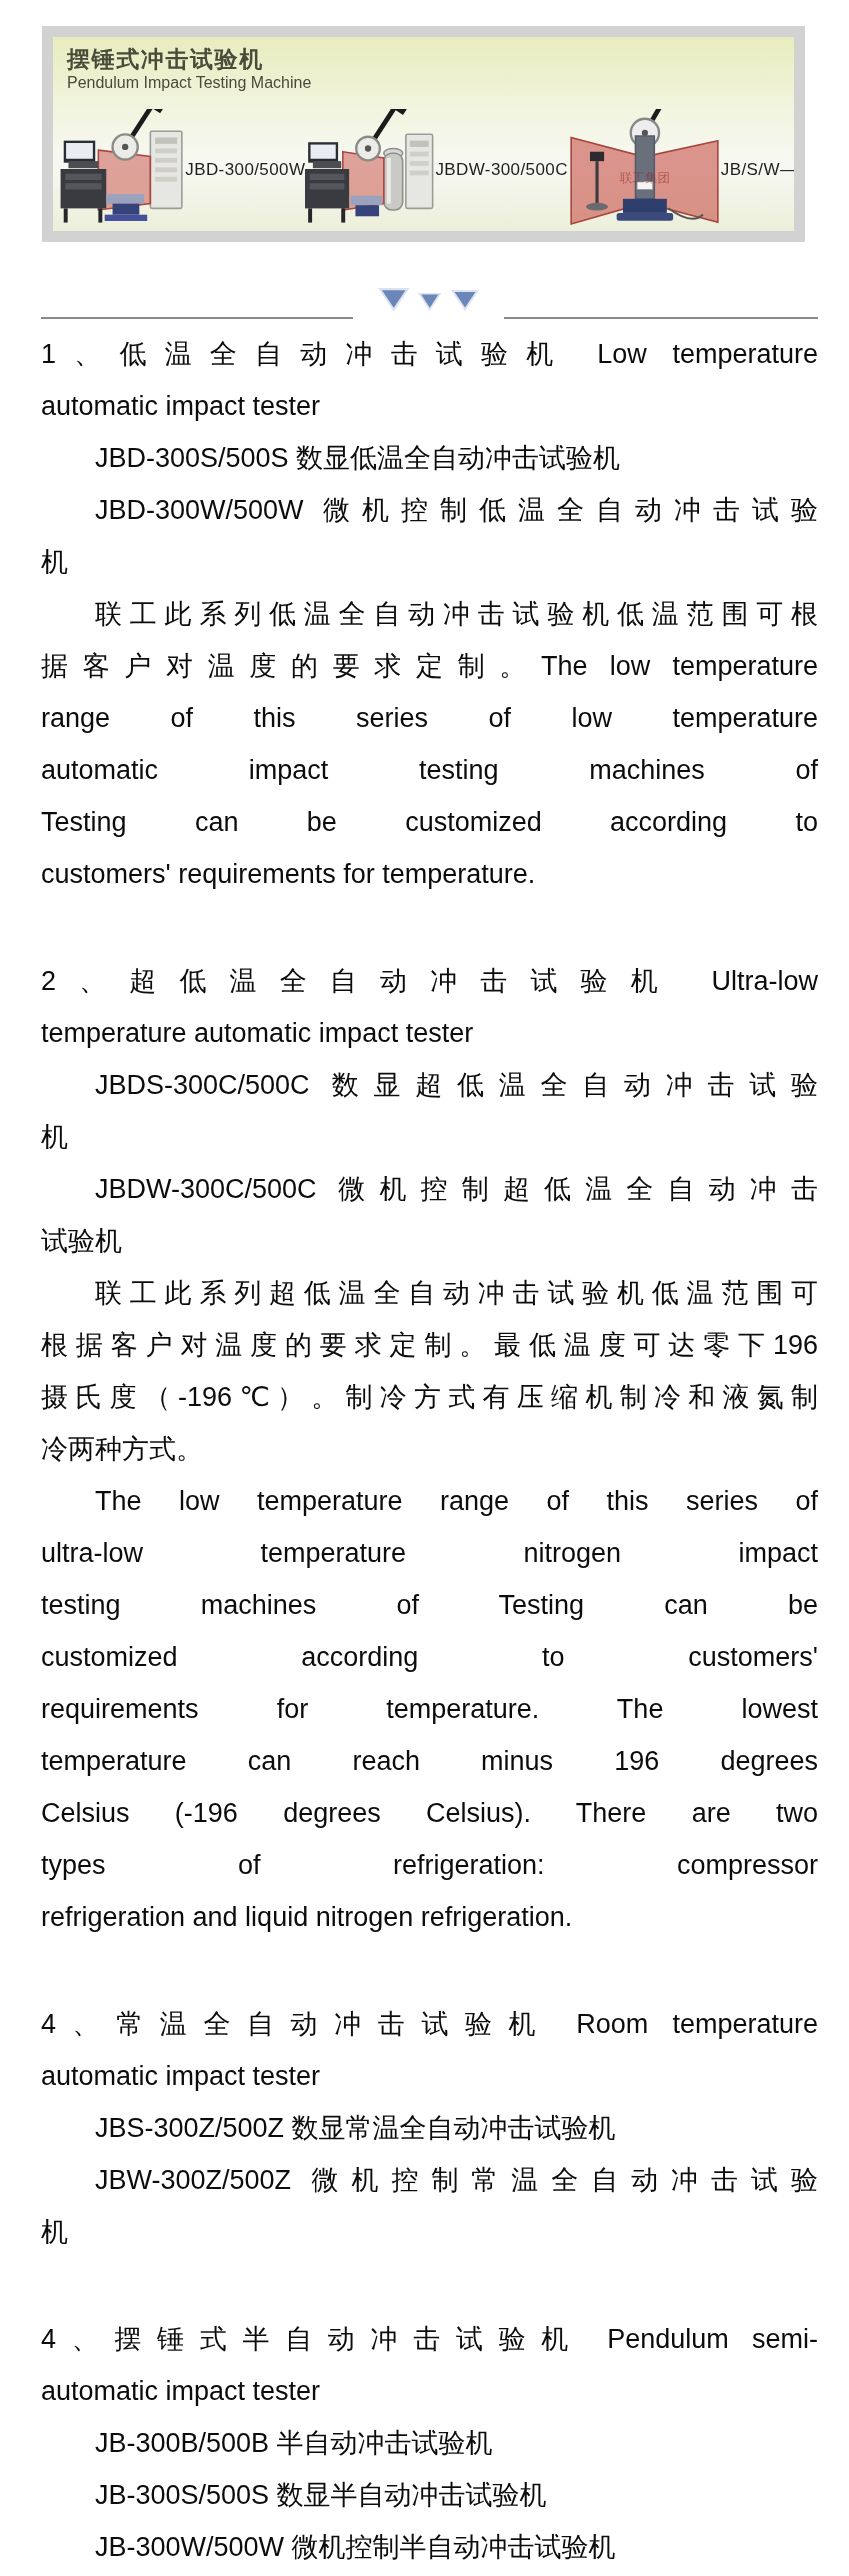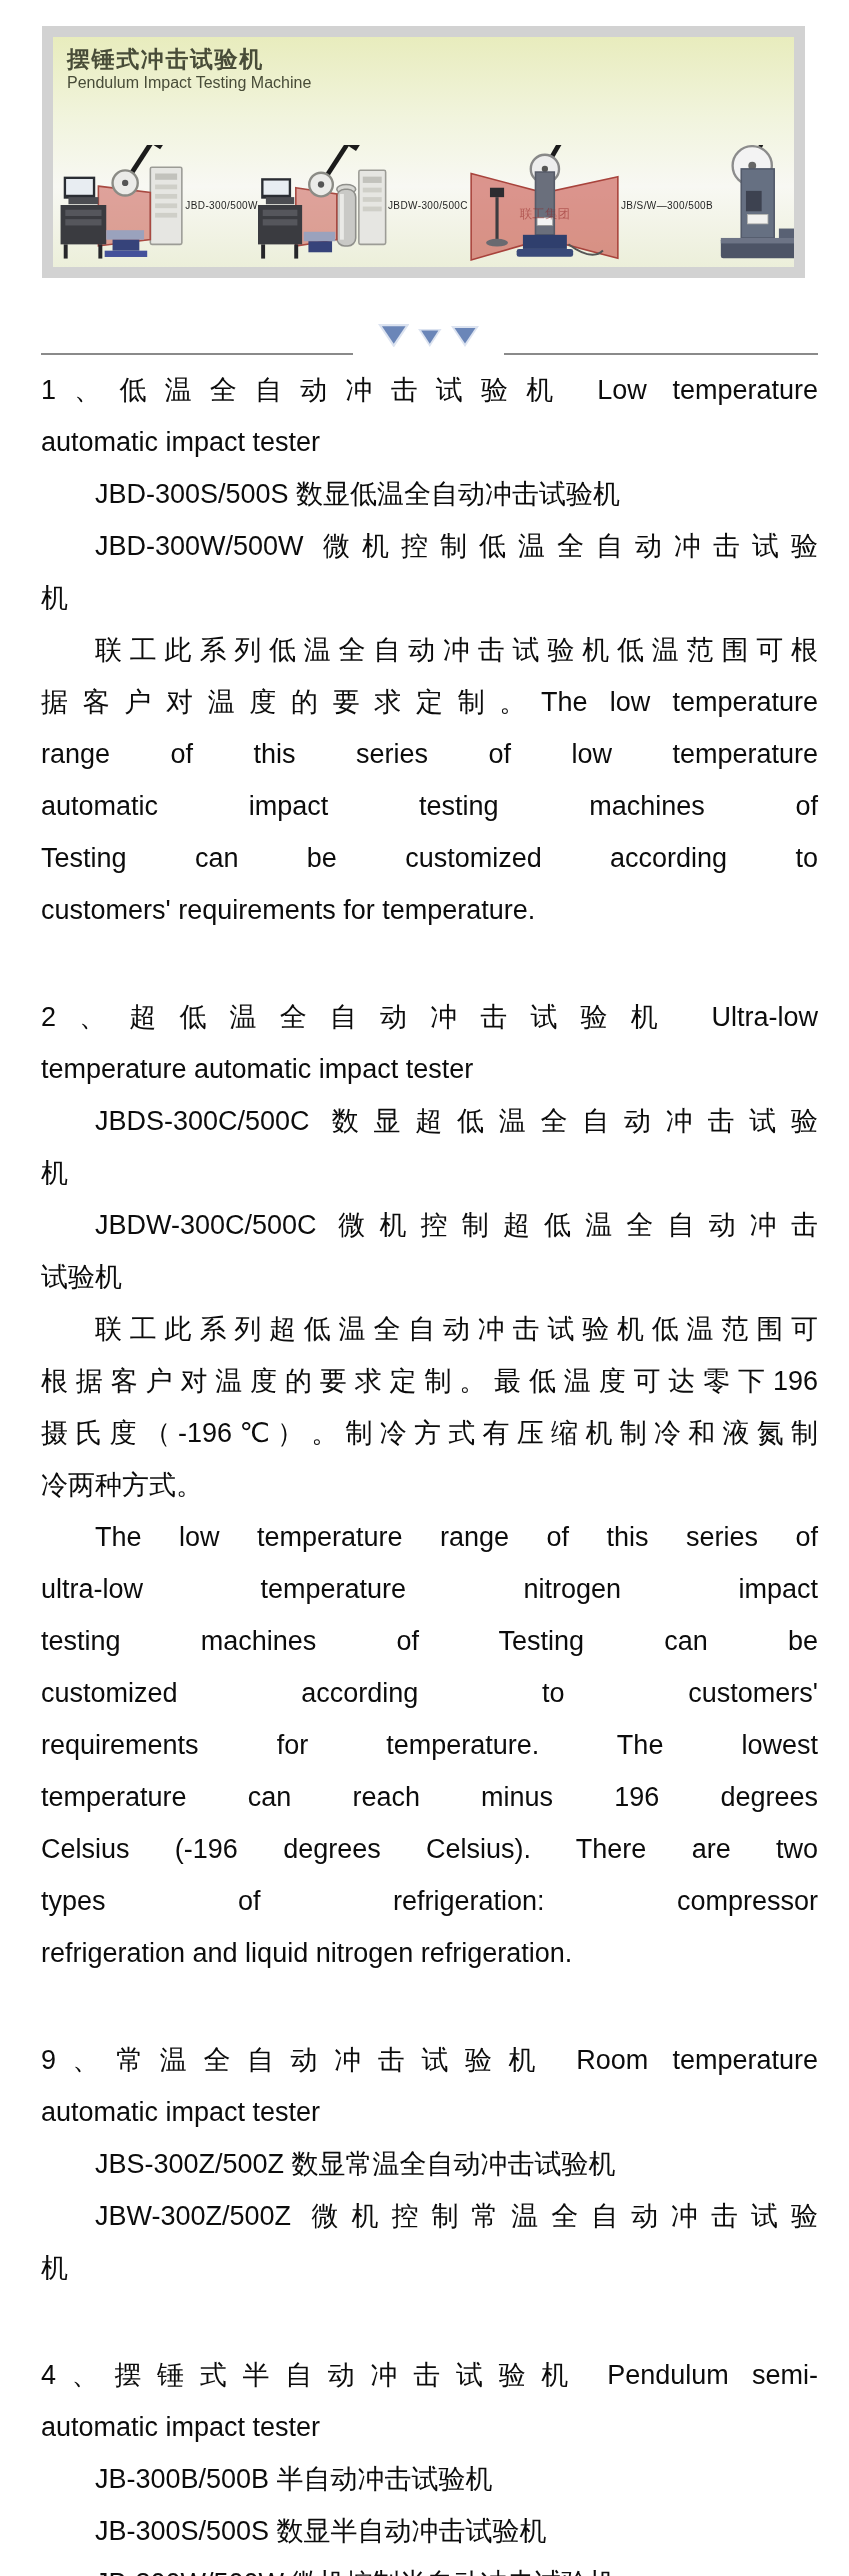--- a/index.html
+++ b/index.html
@@ -1,30 +1,30 @@
 <!DOCTYPE html>
 <html style="font-size:12.6px"><head>
 <meta charset="utf-8">
 <style>
   html,body{margin:0;padding:0;background:#ffffff;}
   body{width:849px;min-height:2576px;font-family:"Liberation Sans","DejaVu Sans",sans-serif;color:#0c0c0c;}
 
   
-  .banner-frame{box-sizing:border-box;margin:26px 0 0 42px;width:763px;height:252px;
+  .banner-frame{box-sizing:border-box;margin:26px 0 0 42px;width:763px;height:216px;
     background:#d2d2d2;padding:11px;}
   .banner-inner{position:relative;width:100%;height:100%;overflow:hidden;
     background:linear-gradient(180deg,#e8ecbd 0%,#f1f4dd 35%,#f8f8f3 65%,#ecefda 100%);}
   .banner-titles{position:absolute;top:7.9px;left:14px;color:#484c38;line-height:1.22;}
   .title-zh{font-size:23px;font-weight:700;letter-spacing:1.6px;}
   .title-en{font-size:16px;font-weight:400;}
   .machines{position:absolute;left:0;right:0;bottom:1.6px;display:flex;
     justify-content:space-between;align-items:flex-end;padding:0 6.3px;}
   .machine{display:flex;flex-direction:row;align-items:center;}
   .machine svg{display:block;}
-  .machine-label{font-size:10px;color:#1f1f1f;margin-top:0.8px;white-space:nowrap;letter-spacing:0.4px;}
+  .machine-label{font-size:17px;color:#1f1f1f;margin-top:0.8px;white-space:nowrap;letter-spacing:0.4px;}
 
   
   .divider{display:flex;align-items:flex-end;margin-top:39px;height:38px;
     padding-left:41px;padding-right:31px;}
   .divider-line{height:2.4px;background:#8a8a8a;}
   .line-left{width:312px;}
   .line-right{flex:1;}
   .tri-group{width:151px;display:flex;justify-content:center;align-items:flex-end;
     gap:9.4px;padding-bottom:7.9px;}
 
@@ -249,21 +249,21 @@
     <div class="ln jl">testing machines of Testing can be</div>
     <div class="ln jl">customized according to customers'</div>
     <div class="ln jl">requirements for temperature. The lowest</div>
     <div class="ln jl">temperature can reach minus 196 degrees</div>
     <div class="ln jl">Celsius (-196 degrees Celsius). There are two</div>
     <div class="ln jl">types of refrigeration: compressor</div>
     <div class="ln el">refrigeration and liquid nitrogen refrigeration.</div>
   </div>
 
   <div class="section">
-    <div class="ln jl">9、常温全自动冲击试验机 Room temperature</div>
+    <div class="ln jl">4、常温全自动冲击试验机 Room temperature</div>
     <div class="ln el">automatic impact tester</div>
     <div class="ln el ind">JBS-300Z/500Z 数显常温全自动冲击试验机</div>
     <div class="ln jl ind">JBW-300Z/500Z 微机控制常温全自动冲击试验</div>
     <div class="ln el">机</div>
   </div>
 
   <div class="section">
     <div class="ln jl">4、摆锤式半自动冲击试验机 Pendulum semi-</div>
     <div class="ln el">automatic impact tester</div>
     <div class="ln el ind">JB-300B/500B  半自动冲击试验机</div>

